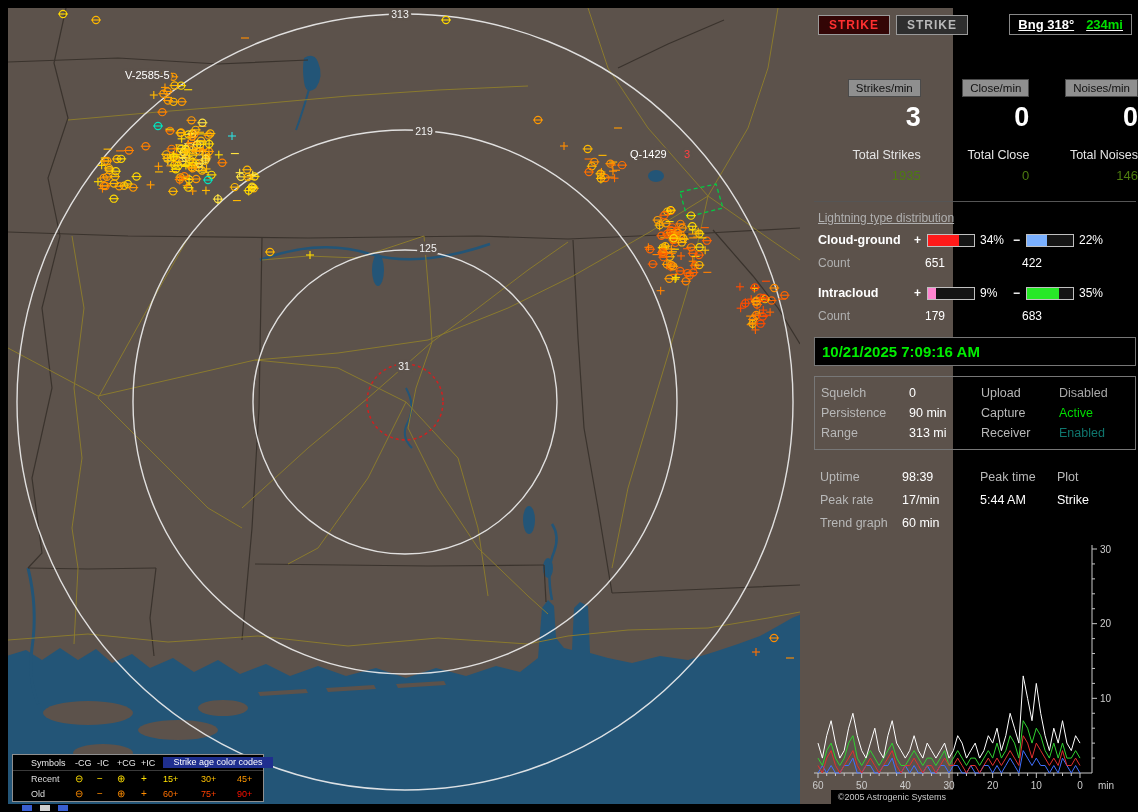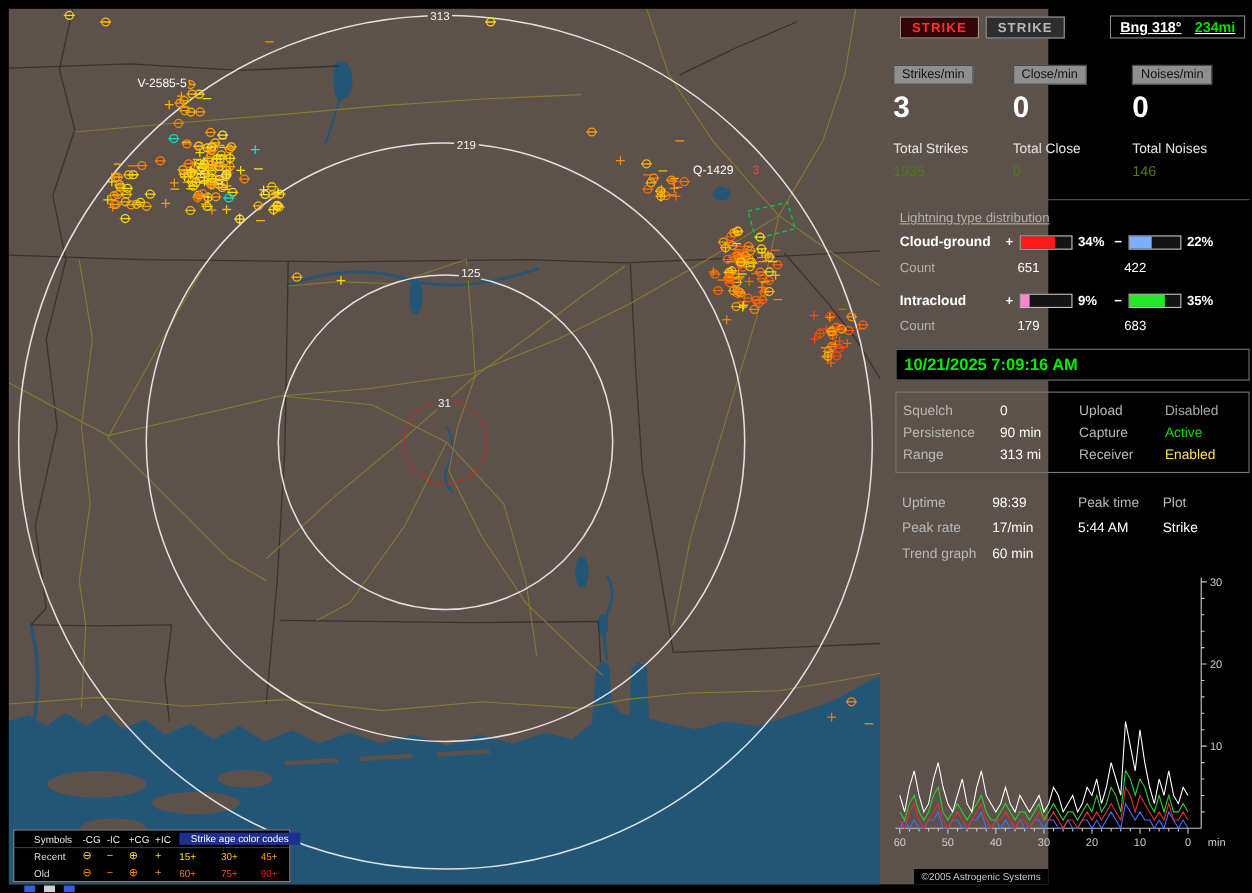--- a/index.html
+++ b/index.html
@@ -25,35 +25,35 @@
   
   .panel{position:absolute;left:812px;top:0;width:326px;height:812px;font-size:12px;}
   .top-row{display:flex;align-items:center;margin:14px 6px 0 6px;gap:6px;}
   .chip{border:1px solid #9a9a9a;padding:2px 10px;font-weight:bold;font-size:12px;letter-spacing:1px;}
   .chip.strike{background:#330505;color:#ff3030;}
   .chip.noise{background:#2e2e2e;color:#b8b8b8;}
   .bng-box{margin-left:auto;border:1px solid #888;background:#000;padding:2px 8px;display:flex;gap:12px;font-weight:bold;font-size:13px;text-decoration:underline;}
   .bng-box .dist{color:#00e000;}
 
   .counters{display:flex;margin-top:24px;}
-  .counter-col{flex:1;text-align:left;}
+  .counter-col{flex:1;text-align:right;margin-top:20px;}
   .counter-chip{display:inline-block;background:#8f8f8f;color:#121212;font-size:11.5px;padding:2px 7px;border:1px solid #4a4a4a;}
   .counter-value{font-size:27px;font-weight:bold;margin-top:5px;color:#fff;}
   .total-label{margin-top:15px;color:#e6e6e6;font-size:12.5px;}
   .total-value{margin-top:6px;font-size:13px;color:#4d7c0f;}
 
   .sep{border-top:1px solid #555;margin:18px 2px 0 2px;}
   .dist-title{color:#b0b0b0;text-decoration:underline;margin:9px 0 8px 6px;font-size:12px;}
   .dist-row{display:grid;grid-template-columns:96px 13px 48px 38px 13px 48px 40px;align-items:center;margin:8px 0 0 6px;}
   .dist-name{font-weight:bold;font-size:12.5px;}
   .count-lbl{color:#b0b0b0;font-weight:normal;}
   .sign{font-weight:bold;}
   .gauge{height:11px;border:1px solid #c0c0c0;background:#141414;display:block;position:relative;}
   .gauge .fill{position:absolute;left:0;top:0;bottom:0;}
-  .pct{font-weight:bold;padding-left:5px;}
+  .pct{font-weight:normal;padding-left:5px;}
   .count-row{display:grid;grid-template-columns:107px 97px auto;margin:9px 0 0 6px;}
   .count-val{color:#fff;}
 
   .dtbox{border:1px solid #777;margin:14px 2px 0 2px;padding:5px 7px;background:#000;}
   .dt{color:#00ee00;font-weight:bold;font-size:15px;}
 
   .statusbox{border:1px solid #777;margin:10px 2px 0 2px;padding:6px 6px;}
   .status-row{display:grid;grid-template-columns:88px 72px 78px auto;line-height:20px;font-size:12.5px;}
   .slabel{color:#b8b8b8;}
 
@@ -1453,21 +1453,21 @@
     <div class="status-row">
       <span class="slabel">Persistence</span>
       <span style="color: rgb(255, 255, 255);">90 min</span>
       <span class="slabel">Capture</span>
       <span style="color: rgb(0, 221, 0);">Active</span>
     </div>
     <div class="status-row">
       <span class="slabel">Range</span>
       <span style="color: rgb(255, 255, 255);">313 mi</span>
       <span class="slabel">Receiver</span>
-      <span style="color: #fde047;">Enabled</span>
+      <span style="color: #0f766e;">Enabled</span>
     </div>
   </div>
 
   <div class="statsbox">
     <div class="stats-grid">
       <span class="slabel">Uptime</span>
       <span>98:39</span>
       <span class="slabel">Peak time</span>
       <span class="slabel">Plot</span>
 

